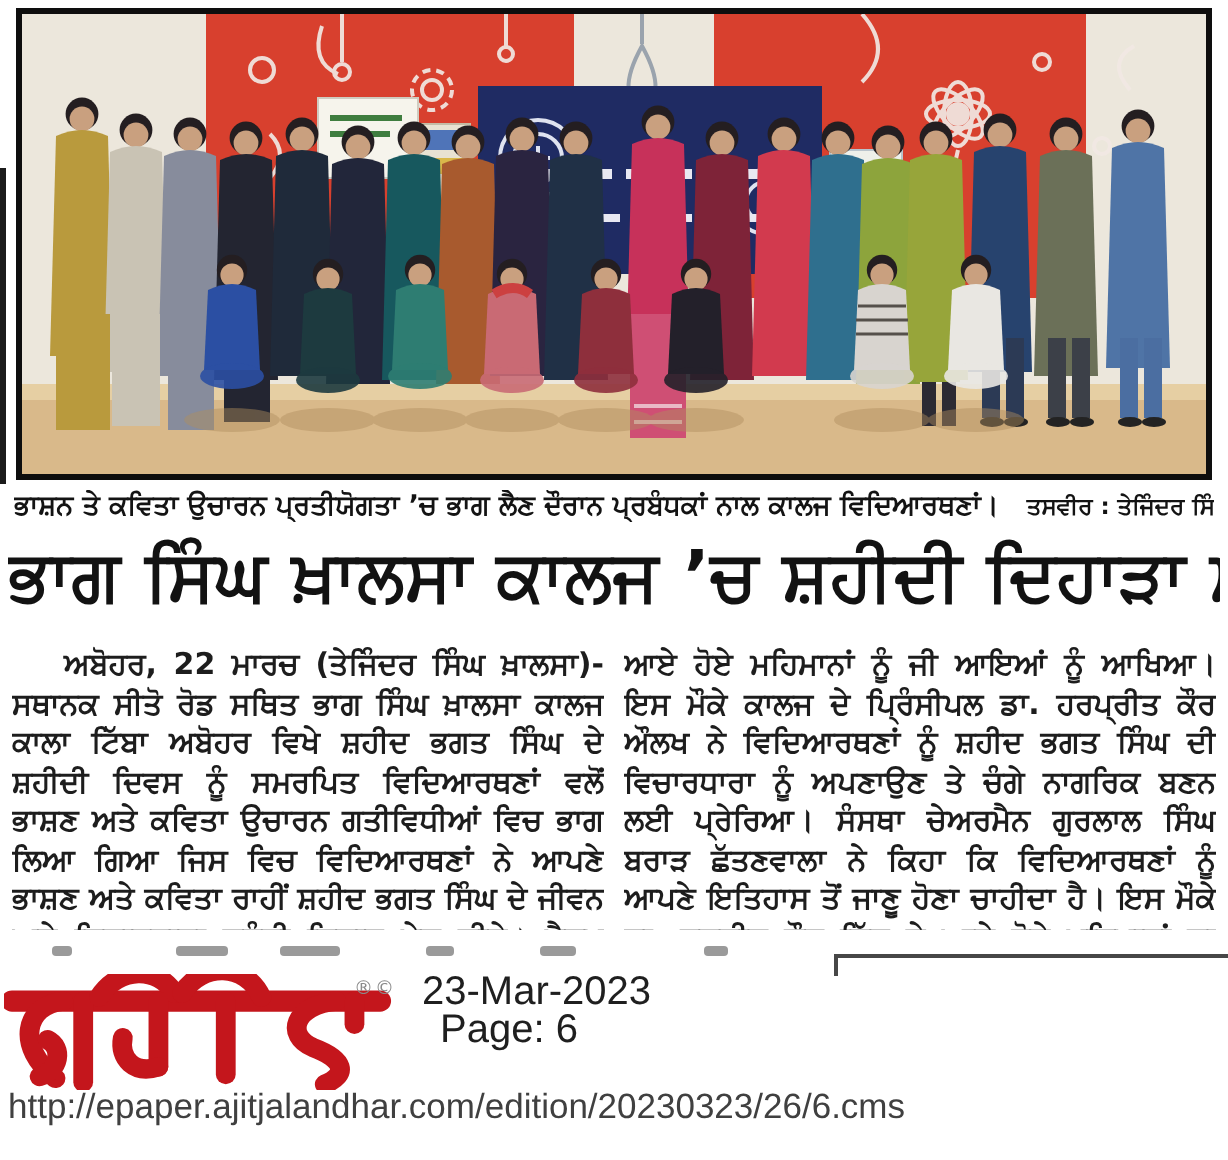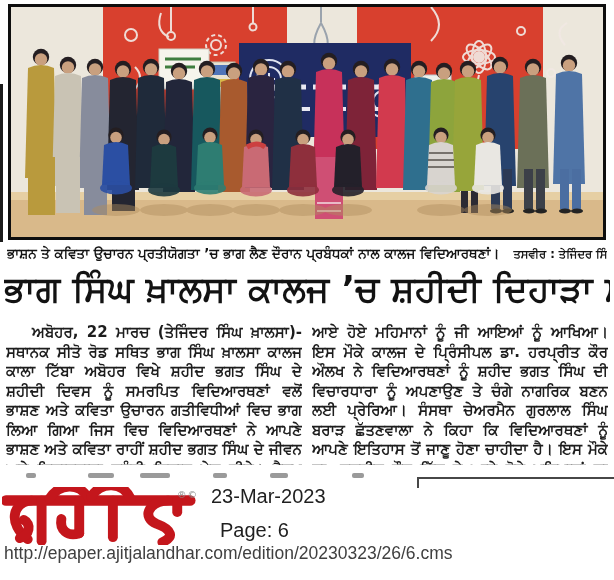--- a/index.html
+++ b/index.html
@@ -46,21 +46,21 @@
   
   .remnant{position:absolute;top:473px;height:5px;background:#9a9a9a;border-radius:2px;}
   
   .clip-corner-h{position:absolute;left:417px;top:477px;width:197px;height:0;border-top:2px solid #474747;}
   .clip-corner-v{position:absolute;left:417px;top:477px;width:0;height:11px;border-left:2px solid #474747;}
   
   .logo-box{position:absolute;left:2px;top:487px;width:198px;height:58px;}
   .logo-box svg{display:block;width:100%;height:100%;}
   .tm{position:absolute;left:177px;top:489px;font-size:9.5px;color:#8a8a8a;letter-spacing:1px;}
   .edition-date{position:absolute;left:211px;top:485px;font-size:20px;color:#1f1f1f;font-family:"Liberation Sans",sans-serif;}
-  .page-number{position:absolute;left:220px;top:519px;font-size:20px;color:#1f1f1f;font-family:"Liberation Sans",sans-serif;}
+  .page-number{position:absolute;left:220px;top:504px;font-size:20px;color:#1f1f1f;font-family:"Liberation Sans",sans-serif;}
   .epaper-url{position:absolute;left:4px;top:543px;font-size:17.5px;color:#404040;font-family:"Liberation Sans",sans-serif;white-space:nowrap;}
 </style>
 </head>
 <body>
 
 <div class="edge-line"></div>
 
 <div class="photo-frame">
   <svg viewBox="0 0 592 230" preserveAspectRatio="none" role="img" aria-label="Group photo of college girls and staff with guests in front of a red decorated wall and a navy banner">
     <defs>

